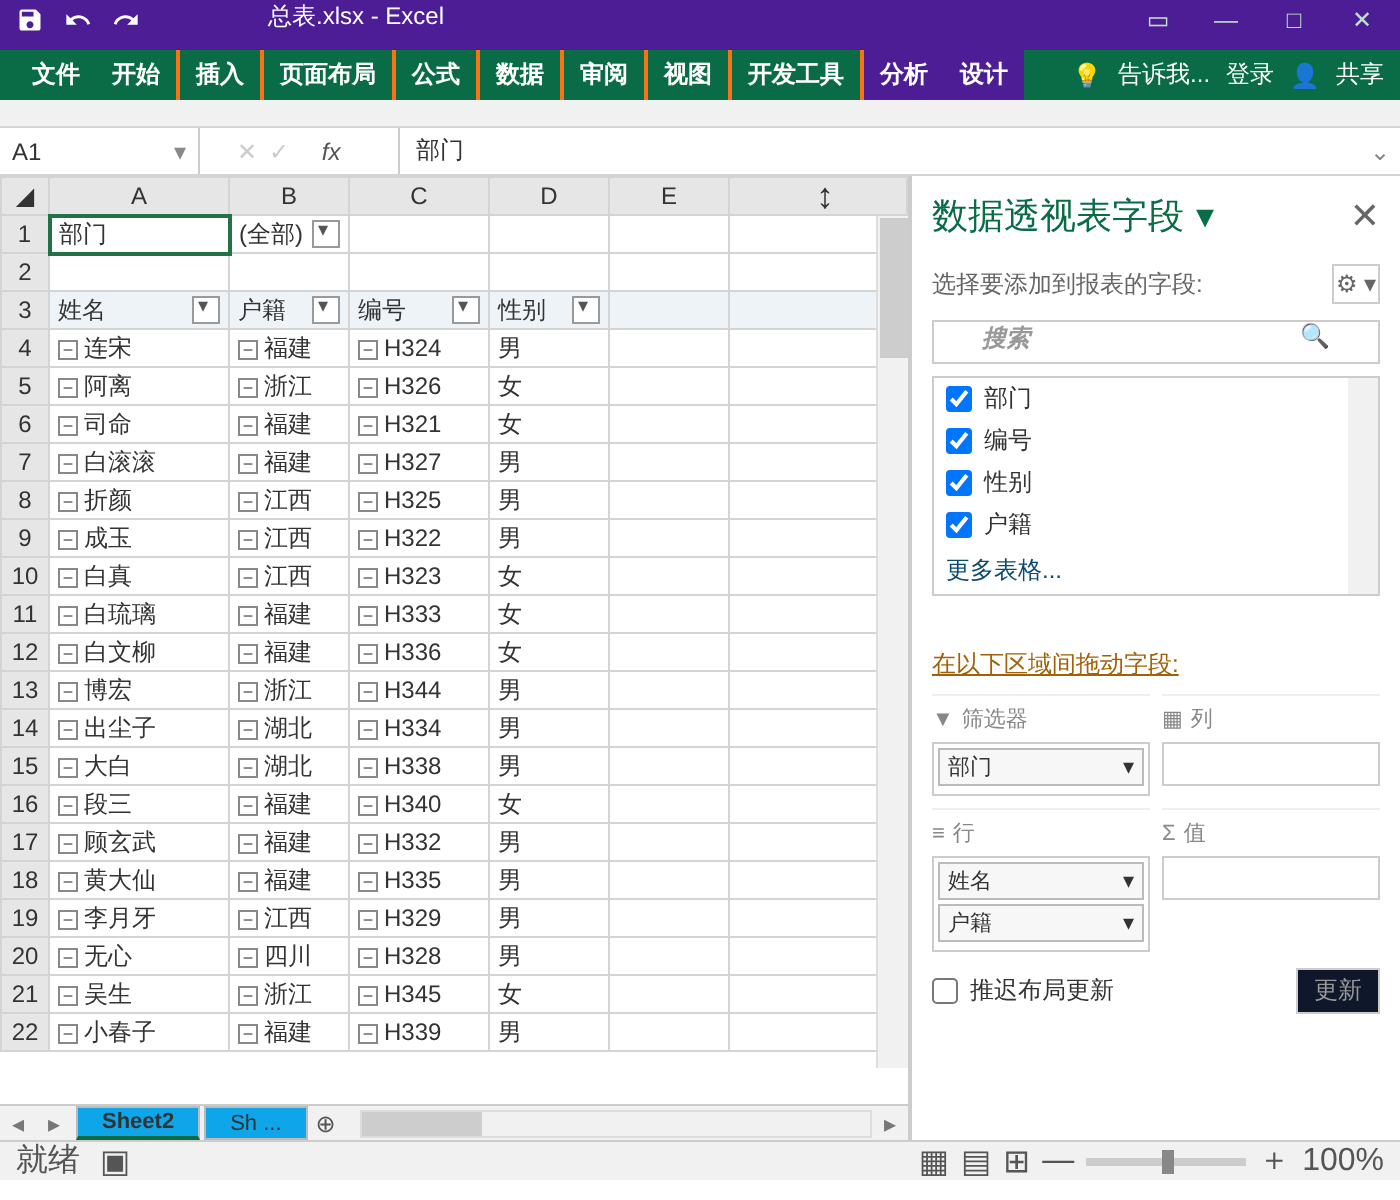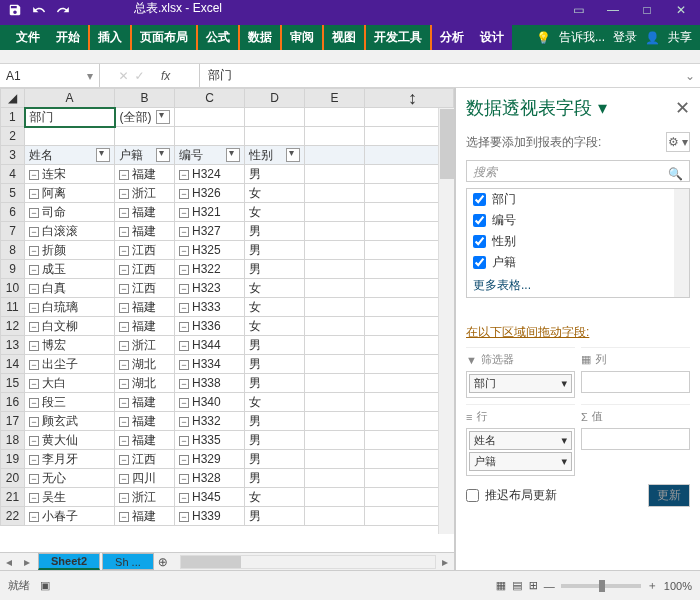--- a/index.html
+++ b/index.html
@@ -45,37 +45,37 @@
 .hscroll .track { flex: 1; margin-left: 8px; height: 14px; background: #f1f1f1; border: 1px solid #ddd; position: relative; }
 .hscroll .thumb { position: absolute; left: 0; top: 0; width: 60px; height: 12px; background: #cdcdcd; }
 .vscroll { width: 16px; background: #f1f1f1; border-left: 1px solid #ddd; position: absolute; right: 0; top: 20px; bottom: 18px; }
 .vscroll .vthumb { width: 14px; height: 70px; background: #cdcdcd; margin: 1px; }
 .pane { width: 245px; background: #fff; border-left: 1px solid #ccc; display: flex; flex-direction: column; padding: 8px 10px 0 10px; }
 .pane-title { font-size: 18px; color: #0a6b47; display: flex; align-items: center; }
 .pane-title .dd { margin-left: 6px; color: #0a6b47; }
 .pane-title .close { margin-left: auto; color: #666; }
 .pane-sub { color: #666; margin-top: 12px; font-size: 12px; display: flex; align-items: center; }
 .pane-sub .gear { margin-left: auto; width: 24px; height: 20px; border: 1px solid #ccc; display: flex; align-items: center; justify-content: center; }
-.search-box { margin-top: 8px; border: 1px solid #ccc; height: 22px; display: flex; align-items: flex-end; padding: 0 6px; color: #999; font-style: italic; }
+.search-box { margin-top: 8px; border: 1px solid #ccc; height: 22px; display: flex; align-items: flex-start; padding: 0 24px; color: #999; font-style: italic; font-weight: bold; }
 .search-box .mag { margin-left: auto; color: #0a6b47; font-style: normal; }
 .field-list { margin-top: 6px; border: 1px solid #ccc; height: 110px; overflow-y: auto; position: relative; }
 .field-list .fl-item { padding: 2px 6px; display: flex; align-items: center; gap: 6px; }
 .field-list .fl-item input { width: 13px; height: 13px; }
 .field-list .more { padding: 4px 6px; color: #0c4a6e; }
 .field-list .vsb { position: absolute; right: 0; top: 0; bottom: 0; width: 15px; background: #f1f1f1; }
 .drag-label { margin-top: 26px; color: #a16207; text-decoration: underline; }
 .areas { display: grid; grid-template-columns: 1fr 1fr; gap: 6px; margin-top: 6px; }
 .area { border-top: 1px solid #eee; padding-top: 4px; }
 .area .hdr { color: #888; font-size: 11px; display: flex; align-items: center; gap: 4px; }
 .area .box { margin-top: 4px; border: 1px solid #ccc; min-height: 22px; background: #fff; padding: 2px; }
 .area .chip { border: 1px solid #bbb; background: #f7f7f7; padding: 1px 4px; display: flex; align-items: center; font-size: 11px; margin-bottom: 2px; }
 .area .chip .dd { margin-left: auto; }
 .pane-footer { display: flex; align-items: center; margin-top: 8px; gap: 6px; padding-bottom: 6px;}
-.pane-footer .upd { margin-left: auto; border: 1px solid #ccc; padding: 2px 8px; color: #999; background: #0c4a6e; }
-.statusbar { height: 30px; background: #f1f1f1; border-top: 1px solid #ccc; display: flex; align-items: center; padding: 0 8px; font-size: 11px; color: #555; }
+.pane-footer .upd { margin-left: auto; border: 1px solid #ccc; padding: 2px 8px; color: #999; background: #0f172a; }
+.statusbar { height: 20px; background: #f1f1f1; border-top: 1px solid #ccc; display: flex; align-items: center; padding: 0 8px; font-size: 16px; color: #555; }
 .statusbar .views { margin-left: auto; display: flex; align-items: center; gap: 6px; }
 .statusbar .slider { width: 80px; height: 4px; background: #ccc; position: relative; }
 .statusbar .slider .knob { position: absolute; left: 38px; top: -4px; width: 6px; height: 12px; background: #888; }
 svg.icon { width: 14px; height: 14px; }
 </style>
 </head>
 <body>
 
 <div class="titlebar">
   <div class="qat">

